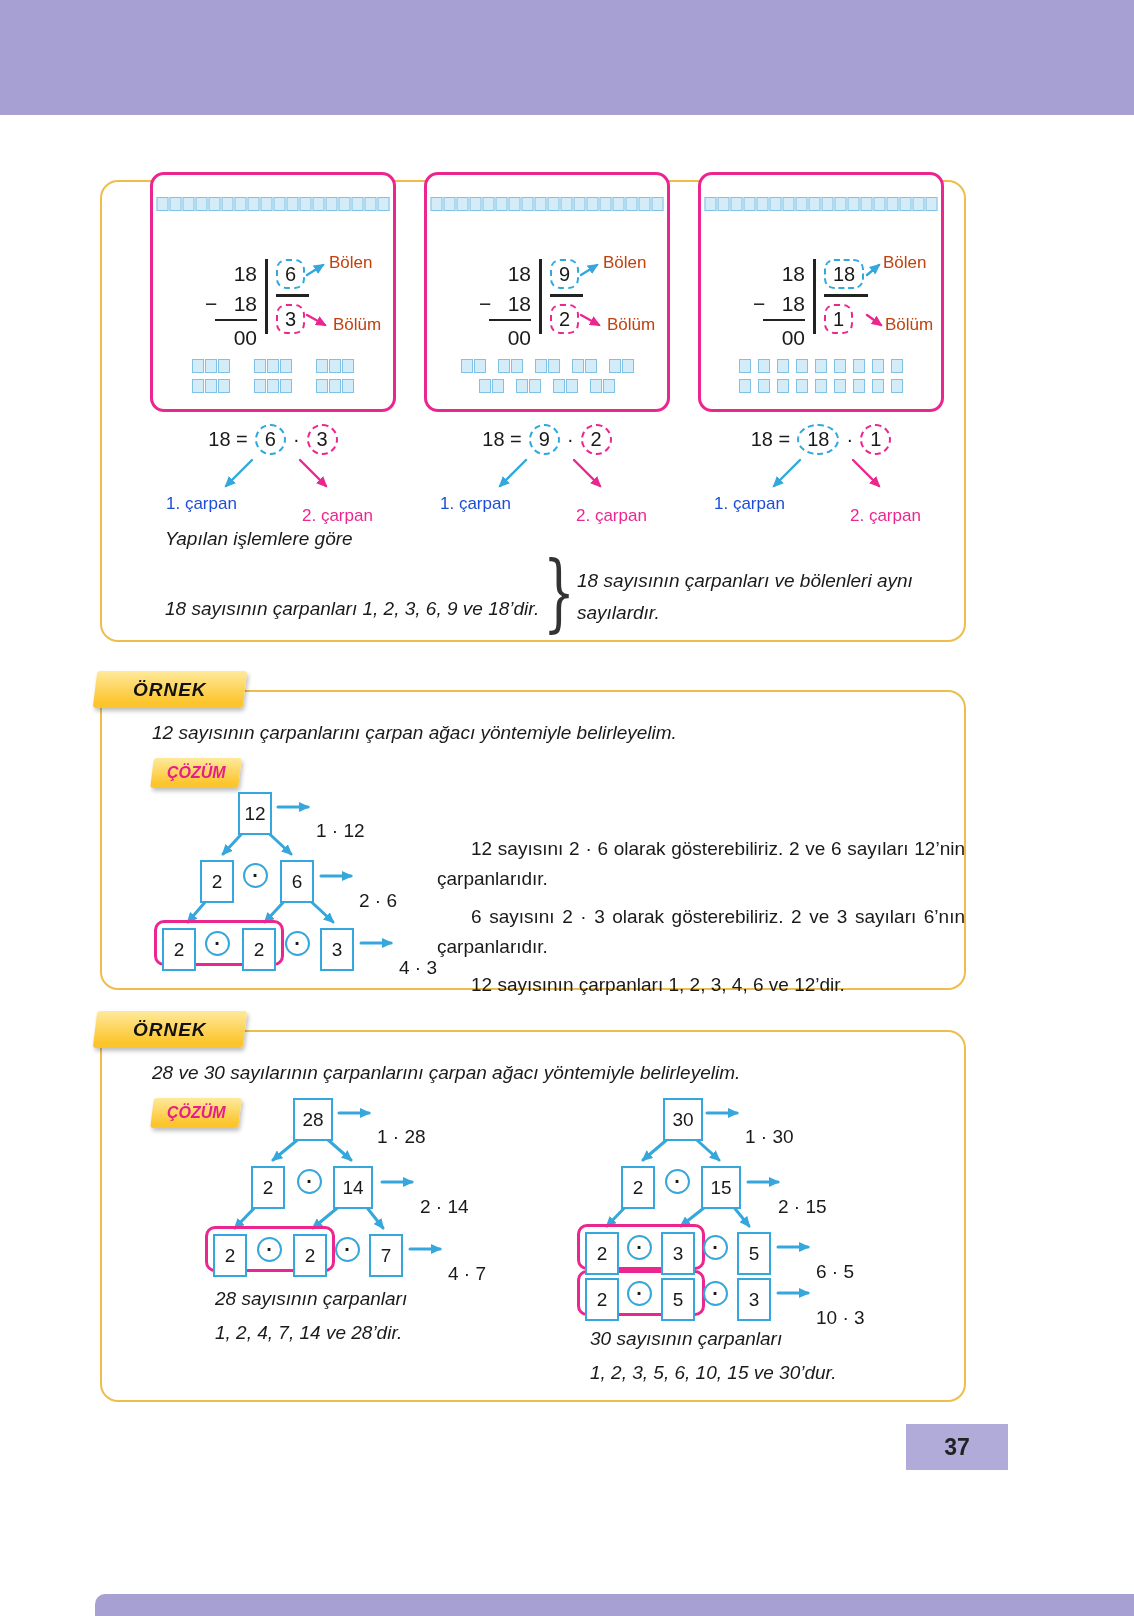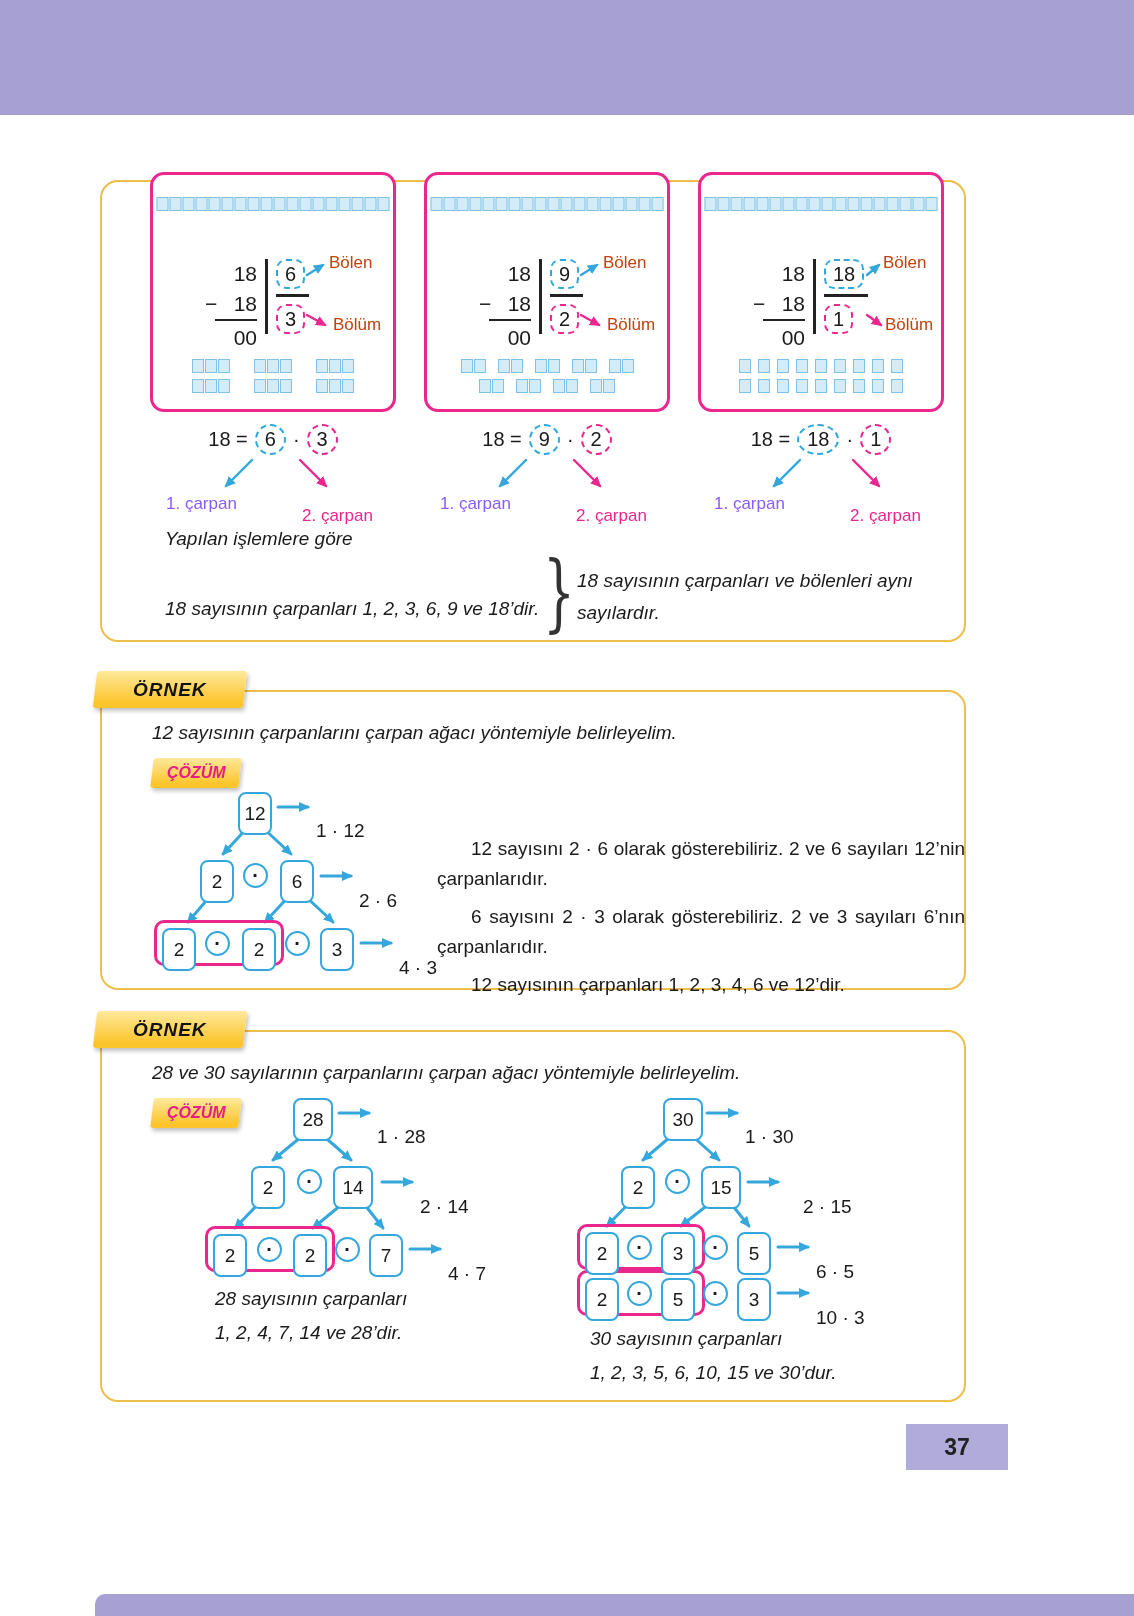--- a/index.html
+++ b/index.html
@@ -43,41 +43,41 @@
 
   
   .eq-region { position:absolute; top:424px; width:246px; height:100px; }
   .eq-line { position:absolute; top:0; left:0; width:100%; display:flex; justify-content:center;
              align-items:center; gap:7px; font-size:20px; }
   .oval { display:inline-block; padding:2px 8px; border-radius:50%; }
   .oval.cyan { border:2px dashed #2fa8dd; }
   .oval.pink { border:2px dashed #ec268f; }
   .eq-svg { position:absolute; left:0; top:0; width:246px; height:100px; pointer-events:none; }
   .cl { position:absolute; top:70px; font-size:17px; white-space:nowrap; }
-  .cl1 { left:16px; color:#8b5cf6; }
+  .cl1 { left:16px; color:#1d4ed8; }
   .cl2 { left:152px; color:#ec268f;margin-top:12px; }
 
   
   .txt { position:absolute; font-size:19px; white-space:nowrap;font-style:italic; }
   .italic { font-style:italic; }
   .brace { position:absolute; left:543px; top:550px; font-size:84px; line-height:1;
            font-family:"DejaVu Serif", serif; transform:scaleX(0.6); transform-origin:left center; color:#333; }
 
   
   .badge { position:absolute; display:flex; align-items:center; justify-content:center;
            background:linear-gradient(180deg,#ffe99c,#fcc52d 85%); box-shadow:2px 3px 4px rgba(0,0,0,0.25);
            transform:skewX(-7deg); border-radius:3px; }
   .badge > span { transform:skewX(7deg); font-weight:bold; font-style:italic; }
   .badge.ornek { width:150px; height:37px; font-size:19px; letter-spacing:1px; color:#111; }
   .badge.cozum { width:88px; height:30px; font-size:16px; color:#e81d8d; }
 
   
   .tree { position:absolute; }
   .tree-svg { position:absolute; left:0; top:0; pointer-events:none; }
-  .n { position:absolute; width:34px; height:43px; background:#fff; border:2px solid #35a7dc; border-radius:8px;
+  .n { position:absolute; width:34px; height:43px; background:#fff; border:2px solid #35a7dc; border-radius:0;
        display:flex; align-items:center; justify-content:center; font-size:19px; }
   .n.w { width:40px; }
   .opc { position:absolute; width:25px; height:25px; background:#fff; border:2px solid #35a7dc; border-radius:50%;
          display:flex; align-items:center; justify-content:center; font-size:20px; font-weight:bold; }
   .pinkgroup { position:absolute; border:3px solid #ec268f; border-radius:10px; }
   .prod { position:absolute; font-size:19px; white-space:nowrap;margin-top:24px; }
 
   .para-block { position:absolute; text-align:justify; font-size:19px; line-height:30px; white-space:normal; }
   .para-block p { text-indent:34px; margin-bottom:8px; }
 
@@ -503,21 +503,21 @@
     <div class="opc" style="left:52px; top:137px">·</div>
     <div class="n" style="left:86px; top:134px">3</div>
     <div class="opc" style="left:128px; top:137px">·</div>
     <div class="n" style="left:162px; top:134px">5</div>
     <div class="n" style="left:10px; top:180px">2</div>
     <div class="opc" style="left:52px; top:183px">·</div>
     <div class="n" style="left:86px; top:180px">5</div>
     <div class="opc" style="left:128px; top:183px">·</div>
     <div class="n" style="left:162px; top:180px">3</div>
     <div class="prod" style="left:170px; top:4px">1 · 30</div>
-    <div class="prod" style="left:228px; top:74px">2 · 15</div>
+    <div class="prod" style="left:203px; top:74px">2 · 15</div>
     <div class="prod" style="left:241px; top:139px">6 · 5</div>
     <div class="prod" style="left:241px; top:185px">10 · 3</div>
   </div>
   <div class="txt" style="left:590px; top:1328px">30 sayısının çarpanları</div>
   <div class="txt" style="left:590px; top:1362px">1, 2, 3, 5, 6, 10, 15 ve 30’dur.</div>
 
   <div class="pageno">
     <span>37</span>
   </div>
   <div class="footer-band"></div>

